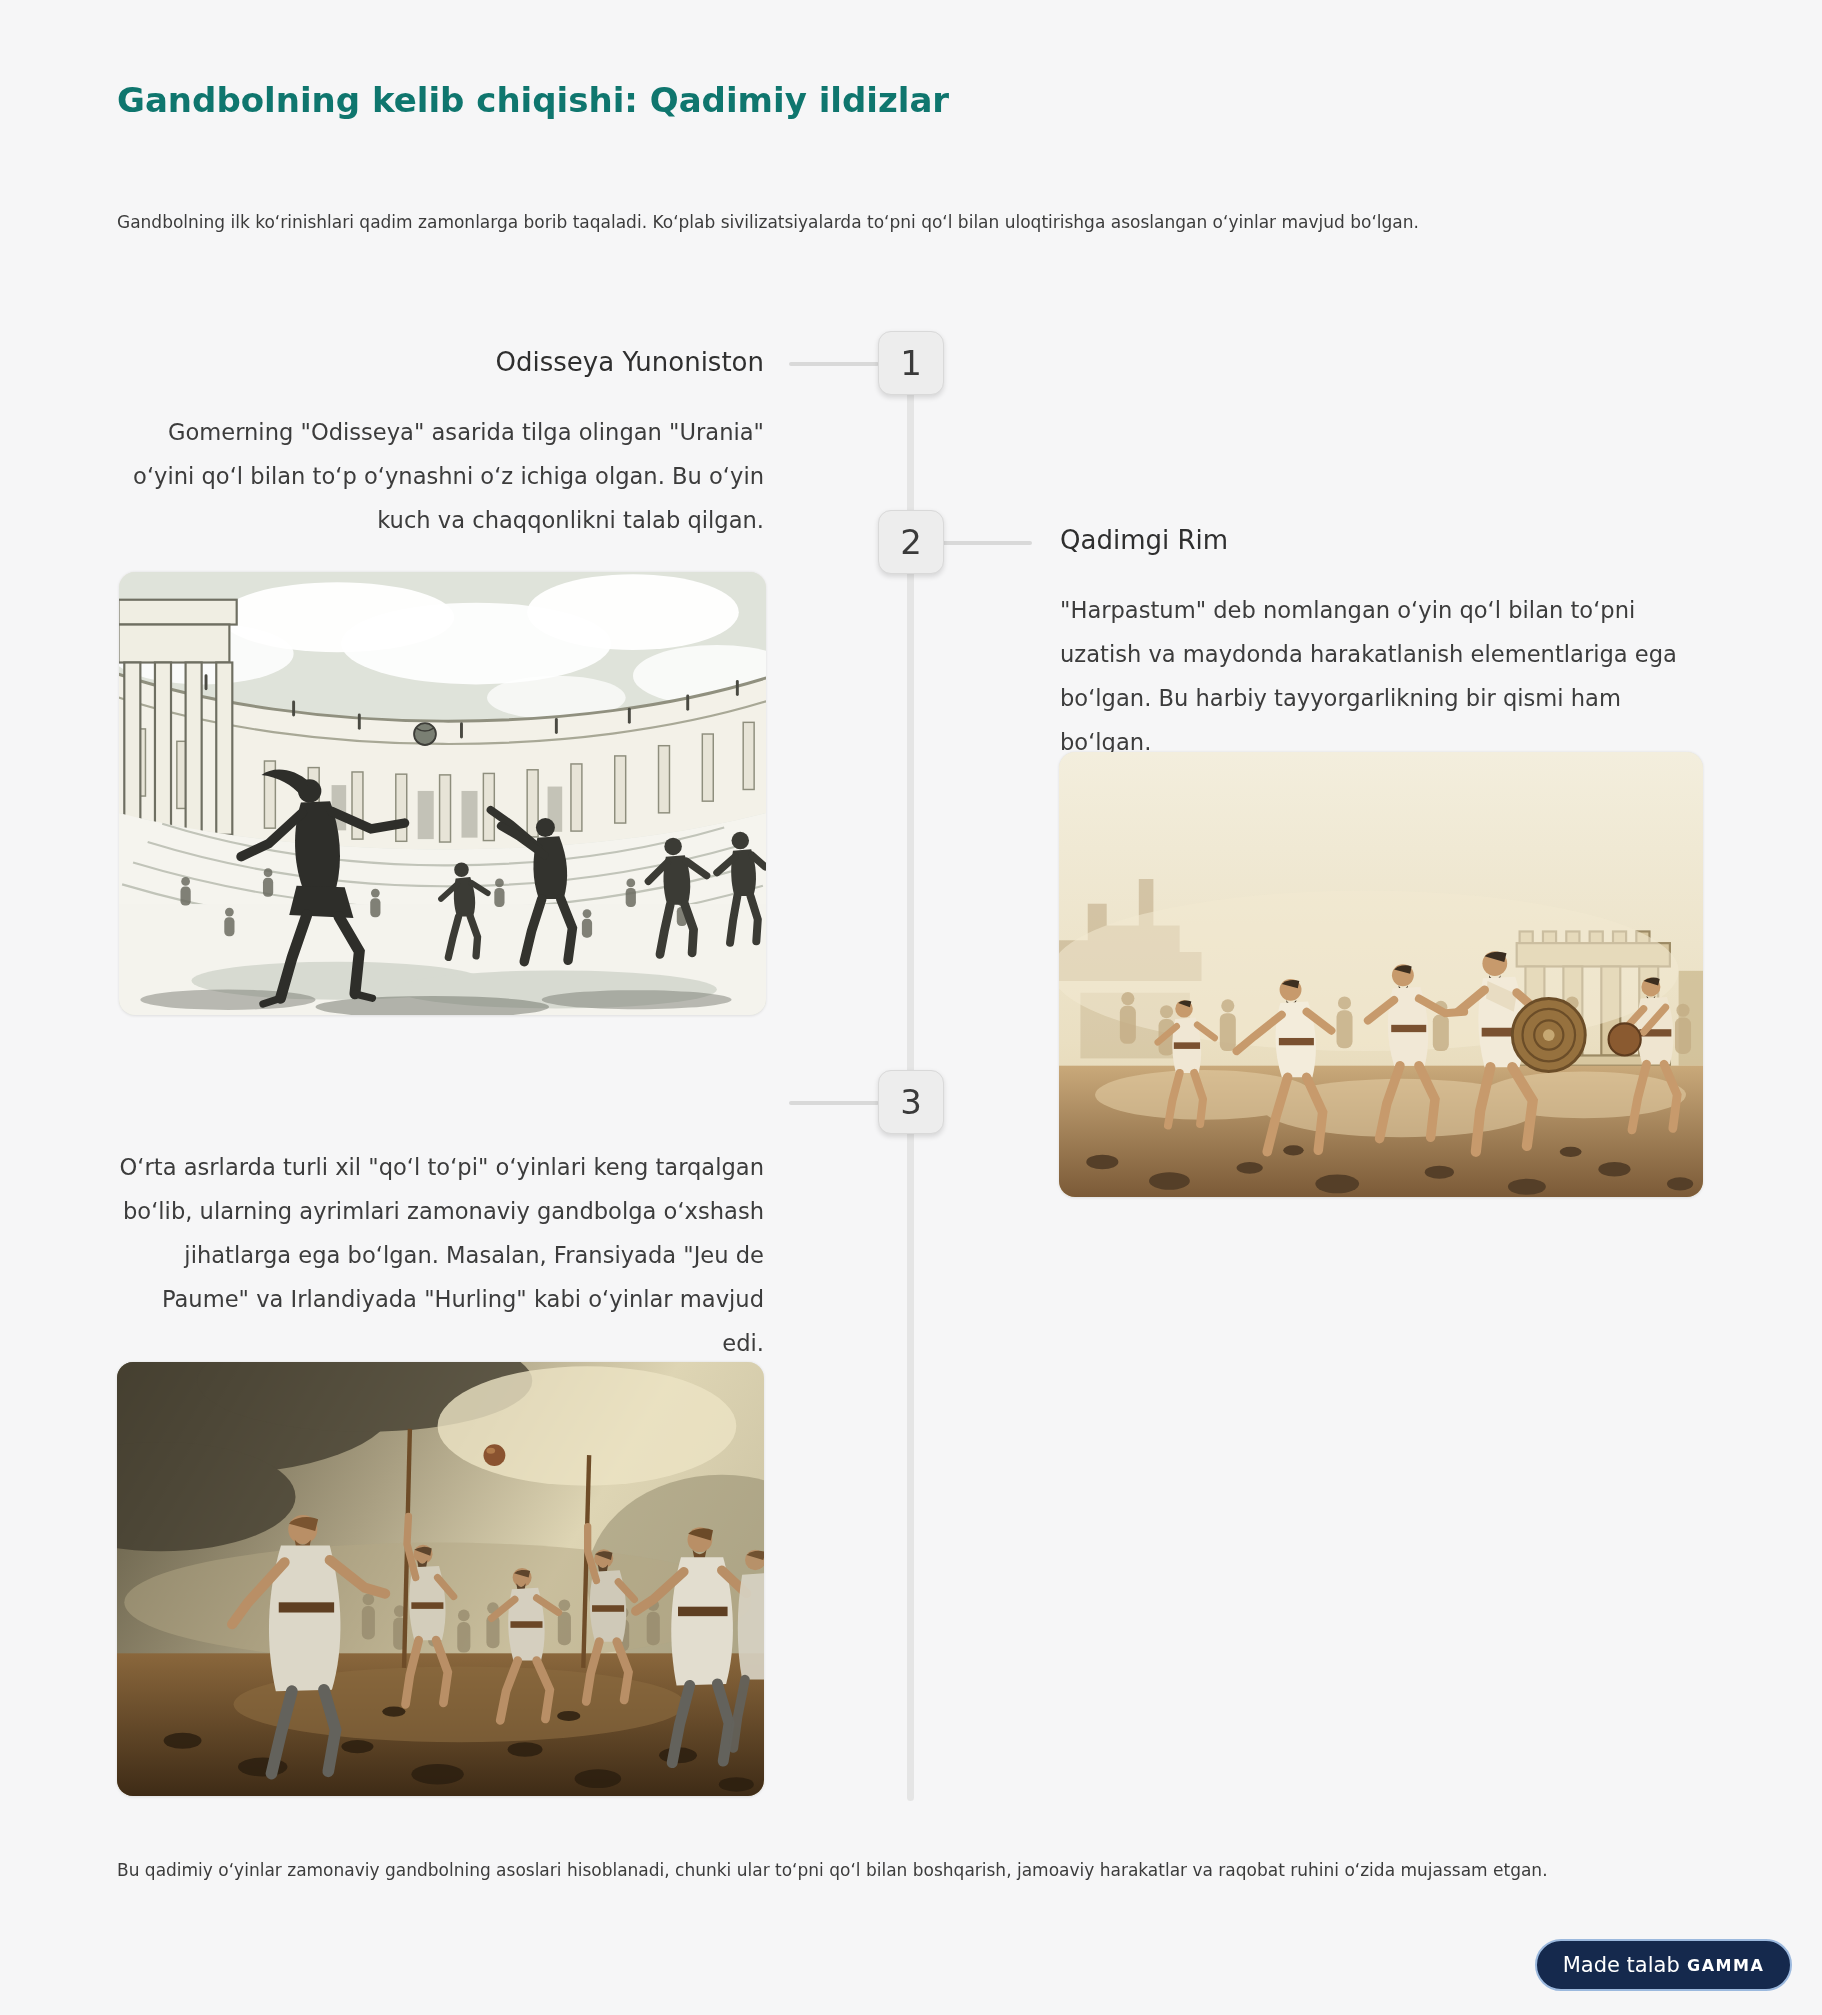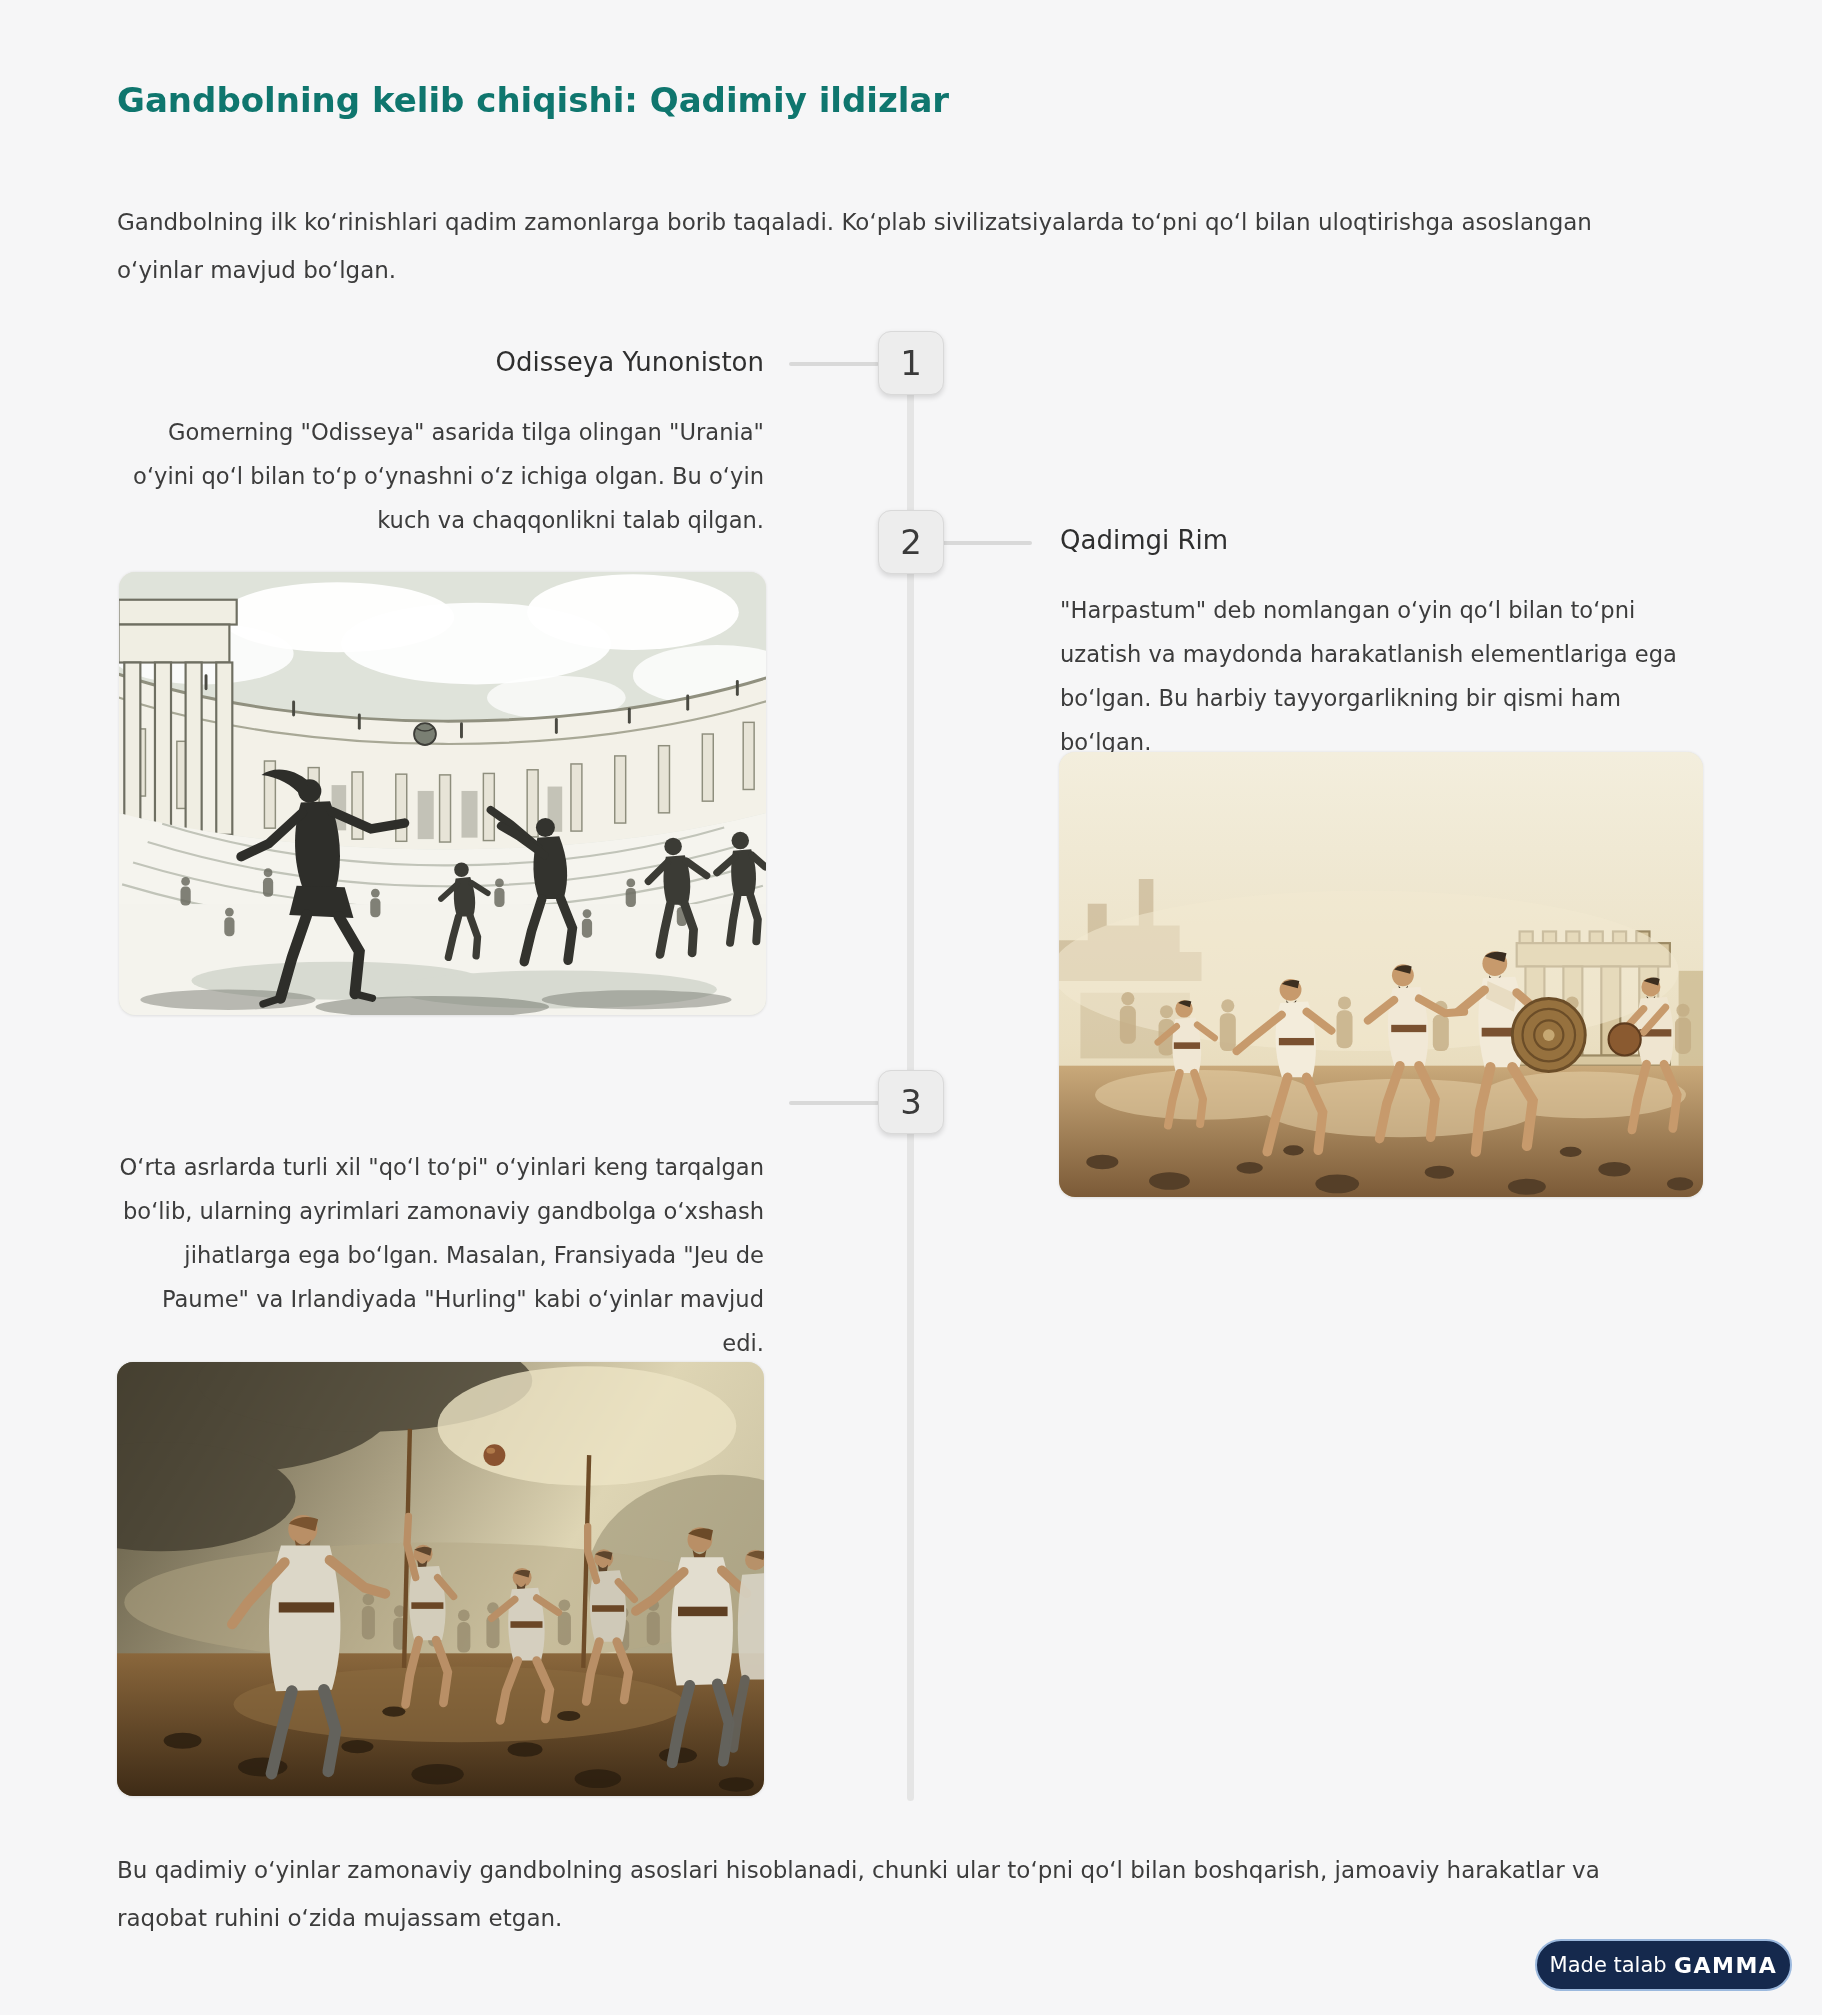--- a/index.html
+++ b/index.html
@@ -6,21 +6,21 @@
   .page{
     position:relative;width:1823px;height:2015px;background:#f6f6f7;
     font-family:"DejaVu Sans","Liberation Sans",sans-serif;color:#3b3b3b;overflow:hidden;
   }
   .title{
     position:absolute;left:117px;top:80px;margin:0;width:1589px;
     font-size:34px;font-weight:600;color:#0f766e;letter-spacing:0;
   }
   .para{
     position:absolute;left:117px;width:1560px;margin:0;
-    font-size:23px;line-height:48px;color:#3c3c3c;
+    font-size:17px;line-height:48px;color:#3c3c3c;
   }
   .intro{top:198px;}
   .outro{top:1846px;}
   .tl-line{
     position:absolute;left:907px;top:363px;width:6.6px;height:1438px;
     background:#e5e5e5;border-radius:3.6px;z-index:1;
   }
   .connector{position:absolute;height:3.6px;background:#d9d9d9;border-radius:2.2px;z-index:1;}
   .c1{left:789px;top:362px;width:90px;}
   .c2{left:942px;top:541px;width:90px;}
@@ -49,21 +49,21 @@
   .f2{left:1059px;top:752px;width:644px;height:445px;}
   .f3{left:117px;top:1362px;width:647px;height:434px;}
   .fig svg{display:block;width:100%;height:100%;}
   .badge{
     position:absolute;left:1535px;top:1939px;width:257px;height:52px;
     background:#15294d;border:2.2px solid #9cb9de;border-radius:29px;
     display:flex;align-items:center;justify-content:center;
     color:#ffffff;font-size:21px;text-decoration:none;box-sizing:border-box;
     cursor:pointer;
   }
-  .badge .brand{font-weight:800;letter-spacing:1.5px;margin-left:7.3px;font-size:22px;}
+  .badge .brand{font-weight:800;letter-spacing:1.5px;margin-left:7.3px;font-size:16px;}
 </style>
 </head>
 <body>
 
 <div class="page">
 
   <h1 class="title">Gandbolning kelib chiqishi: Qadimiy ildizlar</h1>
 
   <p class="para intro">Gandbolning ilk ko‘rinishlari qadim zamonlarga borib taqaladi. Ko‘plab sivilizatsiyalarda to‘pni qo‘l bilan uloqtirishga asoslangan o‘yinlar mavjud bo‘lgan.</p>
 

